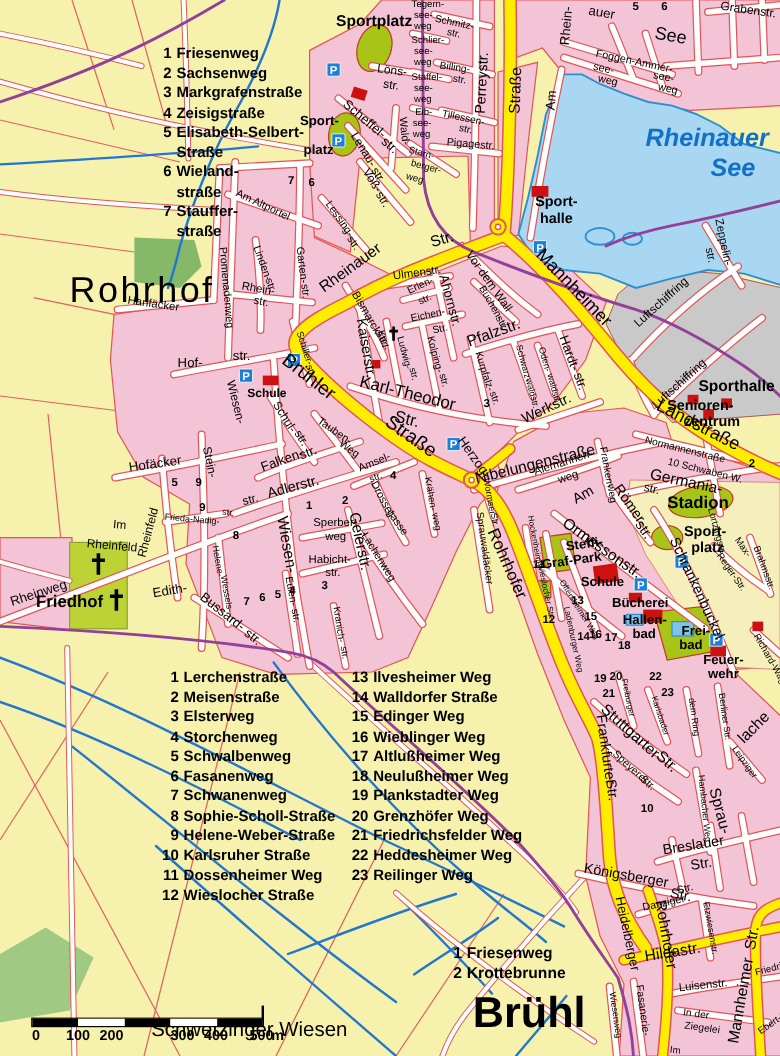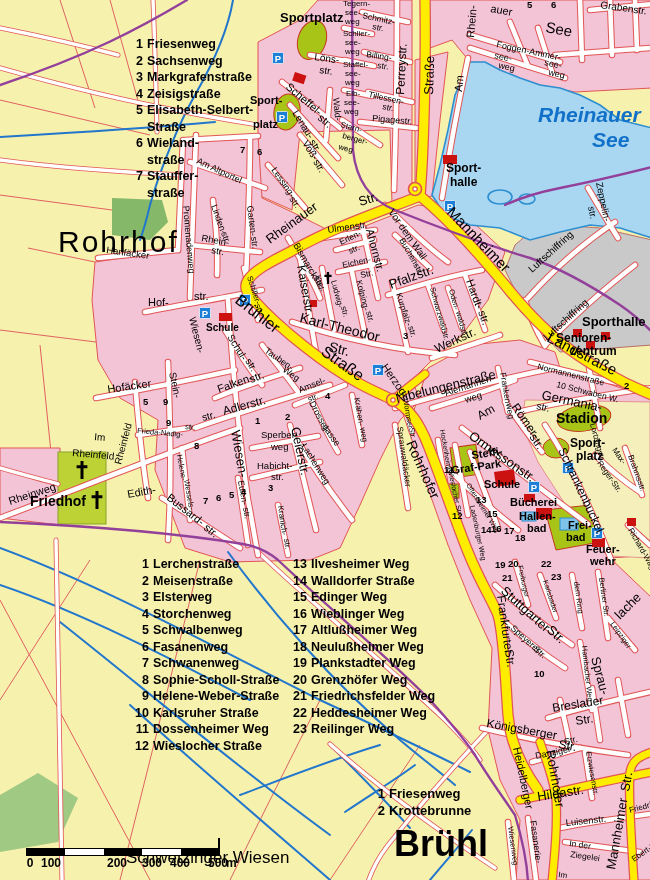--- a/index.html
+++ b/index.html
@@ -865,20 +865,20 @@
         <div class="seg" style="width: 38.4px; background: rgb(0, 0, 0);"></div>
         <div class="seg" style="width: 38.4px; background: rgb(255, 255, 255);"></div>
         <div class="seg" style="width: 38.4px; background: rgb(0, 0, 0);"></div>
         <div class="seg" style="width: 38.4px; background: rgb(255, 255, 255);"></div>
         <div class="seg" style="width: 38.4px; background: rgb(0, 0, 0);"></div>
       </div>
   <div class="endtick"></div>
   <div class="ticks">
     <span class="unit">m</span>
   <span class="tick" style="left: 4px;">0</span>
-        <span class="tick" style="left: 25px;">100</span>
-        <span class="tick" style="left: 91px;">200</span>
+        <span class="tick" style="left: 39px;">100</span>
+        <span class="tick" style="left: 67px;">200</span>
         <span class="tick" style="left: 126px;">300</span>
         <span class="tick" style="left: 154px;">400</span>
         <span class="tick" style="left: 192px;">500</span>
       </div>
 </div>
 </div>
 
 </body></html>

